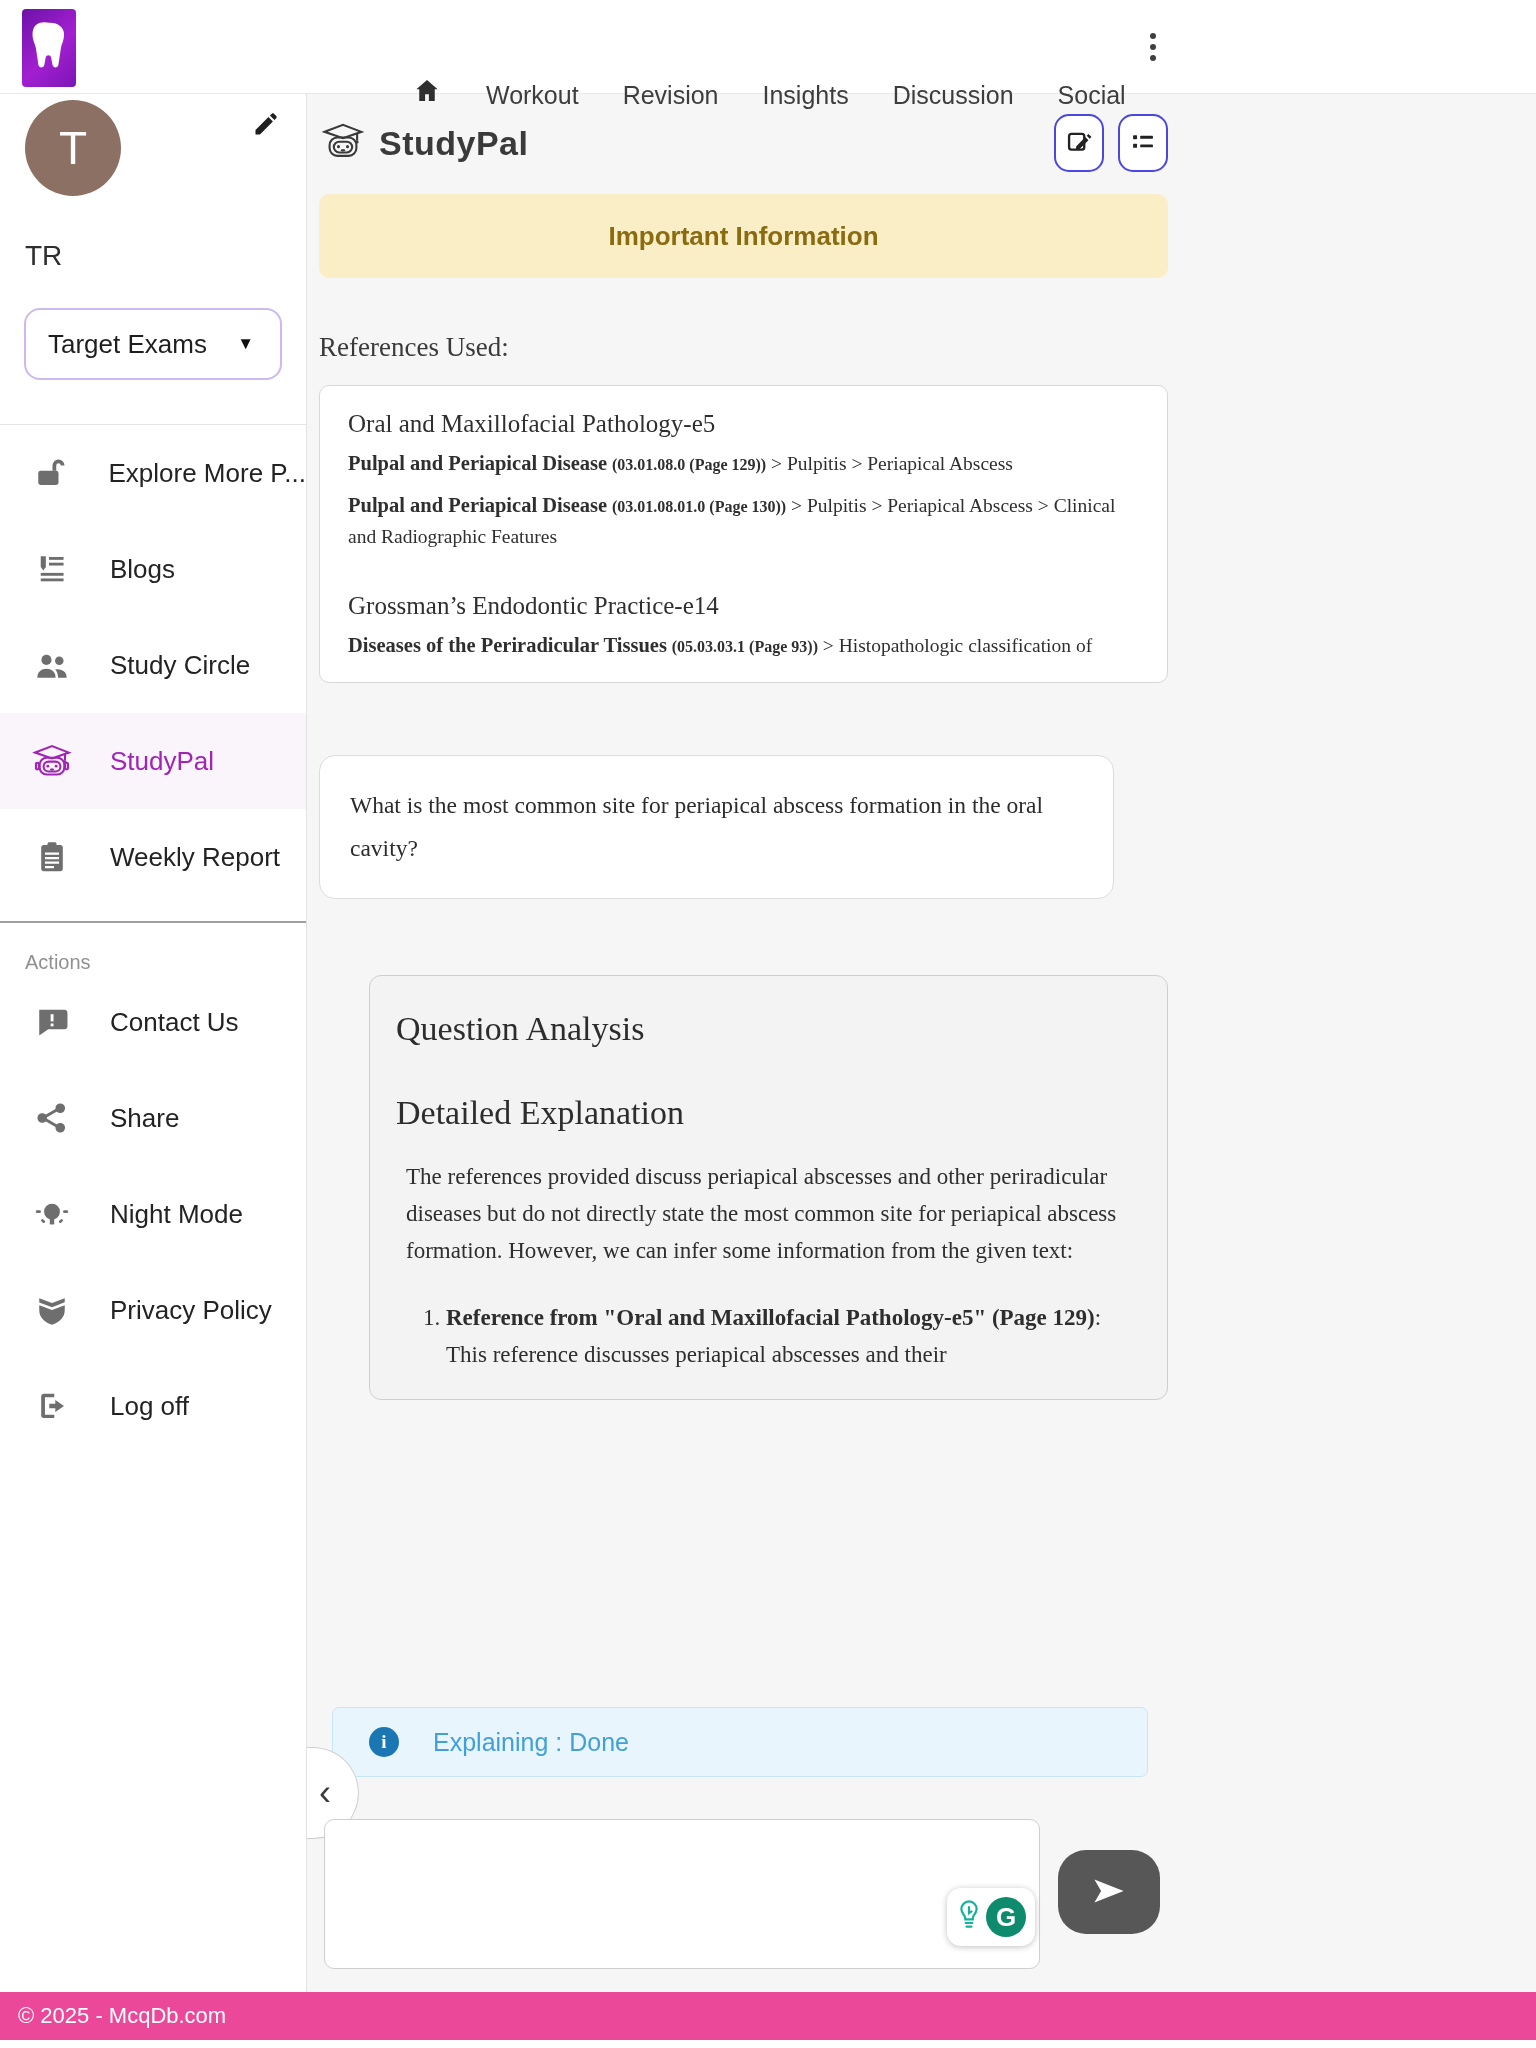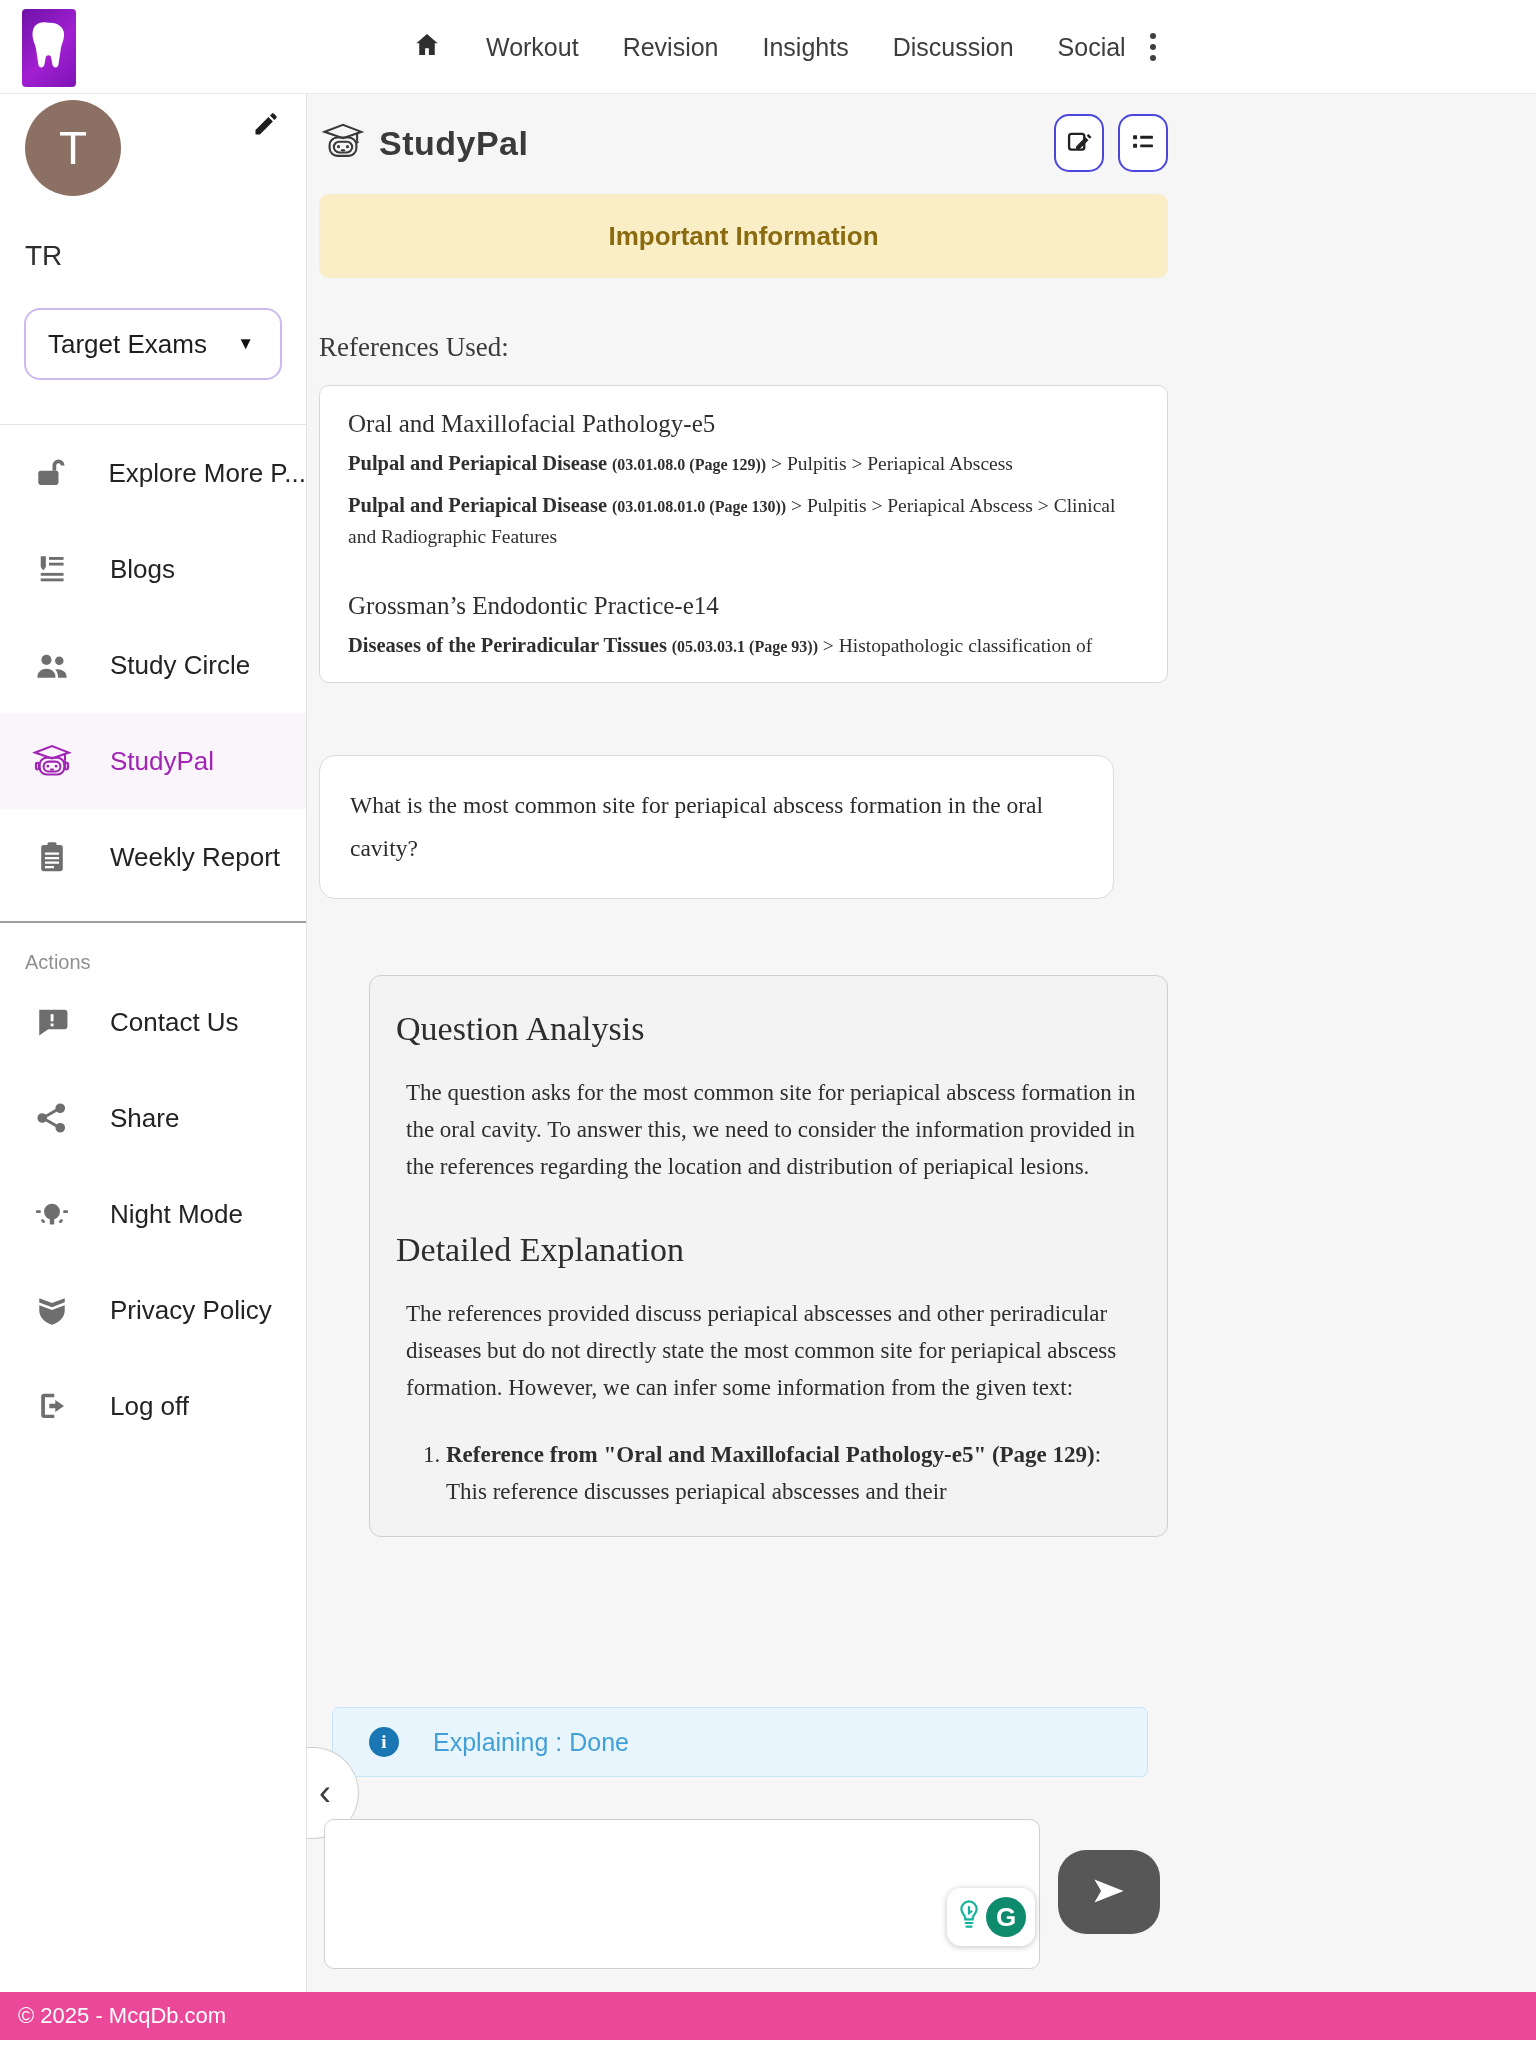--- a/index.html
+++ b/index.html
@@ -4,21 +4,21 @@
 <style>
   * { margin:0; padding:0; box-sizing:border-box; }
   html,body { width:1536px; height:2048px; overflow:hidden; background:#fff;
     font-family:"Liberation Sans", sans-serif; }
   .serif { font-family:"Liberation Serif", serif; }
 
   
   #header { position:relative; height:94px; background:#fff; border-bottom:1px solid #e9e9e9; z-index:5; }
   #logo { position:absolute; left:22px; top:9px; width:54px; height:78px; border-radius:4px;
     background:linear-gradient(135deg,#6d12a8,#a21fd1 55%,#7c15b5); display:flex; align-items:center; justify-content:center; }
-  #topnav { position:absolute; left:412px; top:0; height:94px; display:flex; align-items:center; gap:44px; }
+  #topnav { position:absolute; left:412px; top:16px; height:94px; display:flex; align-items:flex-end; gap:44px; }
   .nav-link { font-size:25px; color:#3d3d3d; cursor:pointer; white-space:nowrap; }
   #kebab { position:absolute; left:1138px; top:25px; width:30px; height:44px; display:flex; flex-direction:column;
     align-items:center; justify-content:center; gap:5px; cursor:pointer; }
   #kebab i { width:6px; height:6px; border-radius:50%; background:#3f3f3f; }
 
   
   #row { display:flex; height:1898px; }
   #sidebar { width:307px; background:#fff; border-right:1px solid #e2e2e2; padding-top:6px; position:relative; flex-shrink:0; }
   #main { flex:1; background:#f6f6f6; display:flex; flex-direction:column; }
   #scroll { height:1598px; overflow:hidden; padding:0 368px 0 12px; }
@@ -324,21 +324,20 @@
           <span class="ref-code">(05.03.03.1 (Page 93))</span><span> &gt; Histopathologic classification of</span>
         </div>
       </div>
 
       <div id="q-bubble">
         <p class="serif">What is the most common site for periapical abscess formation in the oral cavity?</p>
       </div>
 
       <div id="ans-card" class="serif">
         <h1 class="ans-h">Question Analysis</h1>
-        <p class="ans-p">The question asks for the most common site for periapical abscess formation in the oral cavity. To answer this, we need to consider the information provided in the references regarding the location and distribution of periapical lesions.</p>
         <h1 class="ans-h ans-h2">Detailed Explanation</h1>
         <p class="ans-p">The references provided discuss periapical abscesses and other periradicular diseases but do not directly state the most common site for periapical abscess formation. However, we can infer some information from the given text:</p>
         <ol id="ans-list">
           <li><b>Reference from "Oral and Maxillofacial Pathology-e5" (Page 129)</b><span>: This reference discusses periapical abscesses and their</span></li>
         </ol>
       </div>
     </div>
 
     <div id="dock">
       <div id="status-bar">

